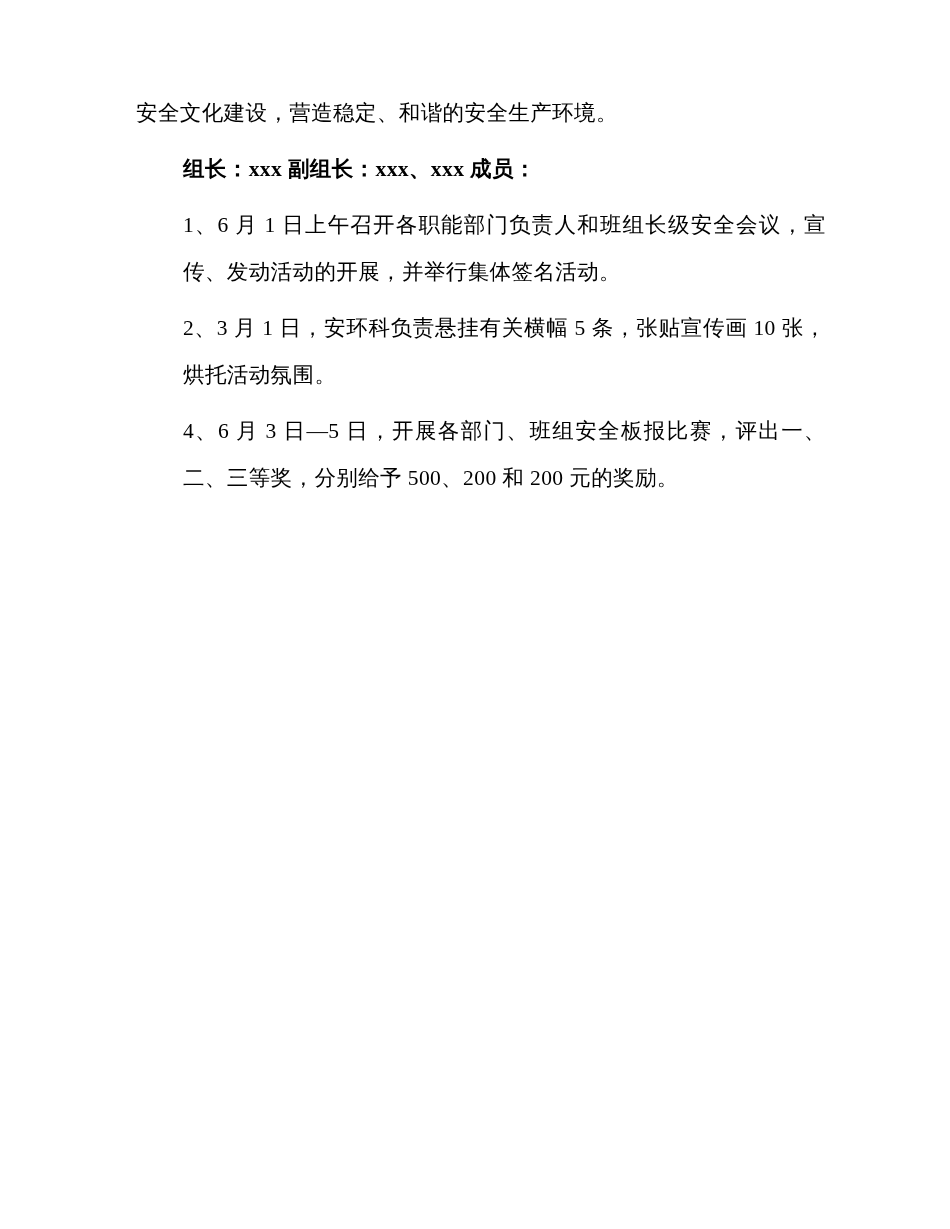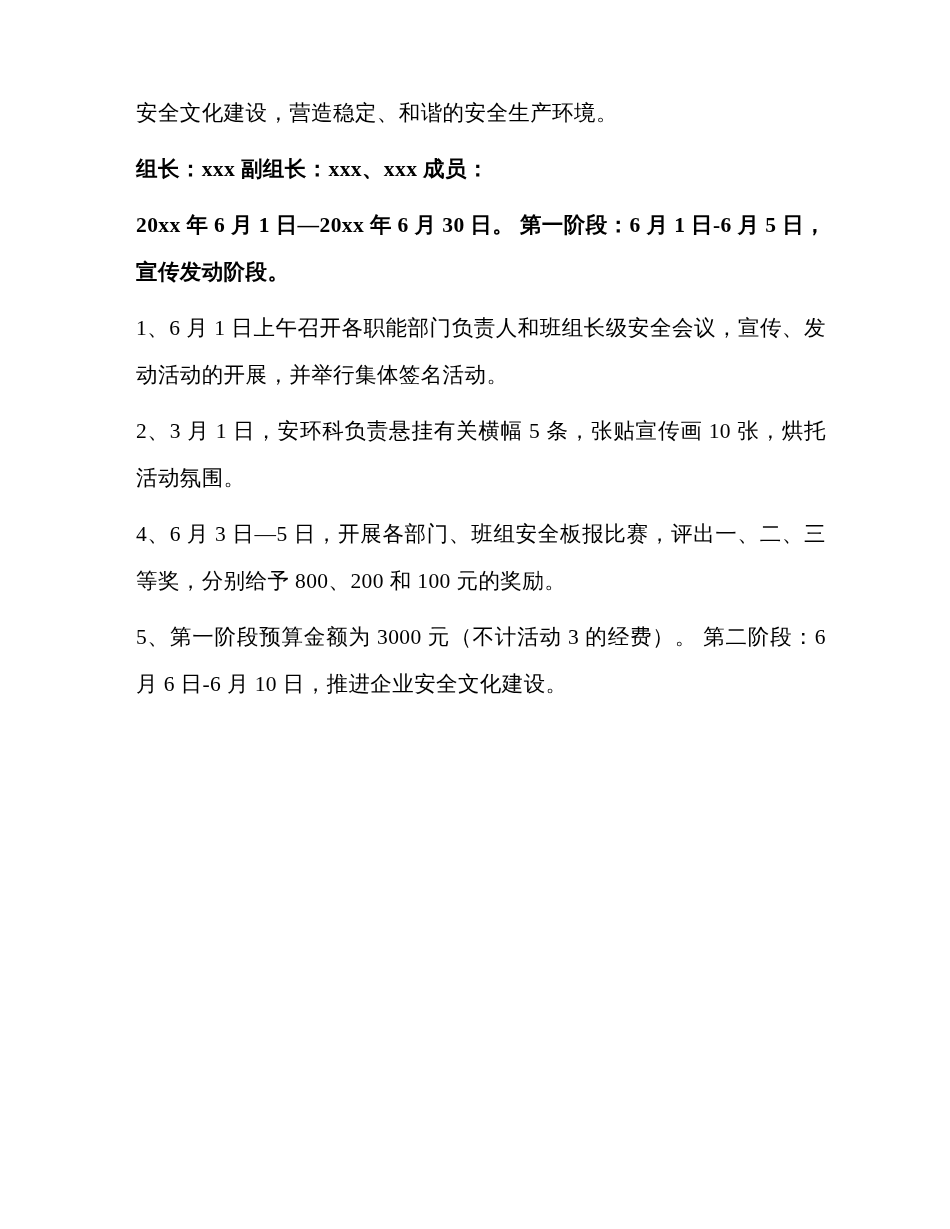--- a/index.html
+++ b/index.html
@@ -28,34 +28,33 @@
     font-size: 21.5px;
     line-height: 47px;
     color: #000000;
     text-align: justify;
     text-justify: inter-ideograph;
     letter-spacing: 0.4px;
     font-family: "Liberation Serif", "DejaVu Serif", serif;
   }
   p.para + p.para {
     margin-top: 9px;
+    margin-left: 47px;
   }
   p.bold {
     font-weight: bold;
   }
   p.first {
     text-indent: 0;
   }
 </style>
 </head>
 <body>
 
 <div class="page">
   <div class="content">
     <p class="para first">安全文化建设，营造稳定、和谐的安全生产环境。</p>
     <p class="para bold">组长：xxx 副组长：xxx、xxx 成员：</p>
-    <p class="para bold">20xx 年 6 月 1 日—20xx 年 6 月 30 日。 第一阶段：6 月 1 日-6 月 5 日，宣传发动阶段。</p>
     <p class="para">1、6 月 1 日上午召开各职能部门负责人和班组长级安全会议，宣传、发动活动的开展，并举行集体签名活动。</p>
     <p class="para">2、3 月 1 日，安环科负责悬挂有关横幅 5 条，张贴宣传画 10 张，烘托活动氛围。</p>
-    <p class="para">4、6 月 3 日—5 日，开展各部门、班组安全板报比赛，评出一、二、三等奖，分别给予 800、200 和 100 元的奖励。</p>
-    <p class="para">5、第一阶段预算金额为 3000 元（不计活动 3 的经费）。 第二阶段：6 月 6 日-6 月 10 日，推进企业安全文化建设。</p>
+    <p class="para">4、6 月 3 日—5 日，开展各部门、班组安全板报比赛，评出一、二、三等奖，分别给予 500、200 和 200 元的奖励。</p>
   </div>
 </div>
 
 </body></html>

